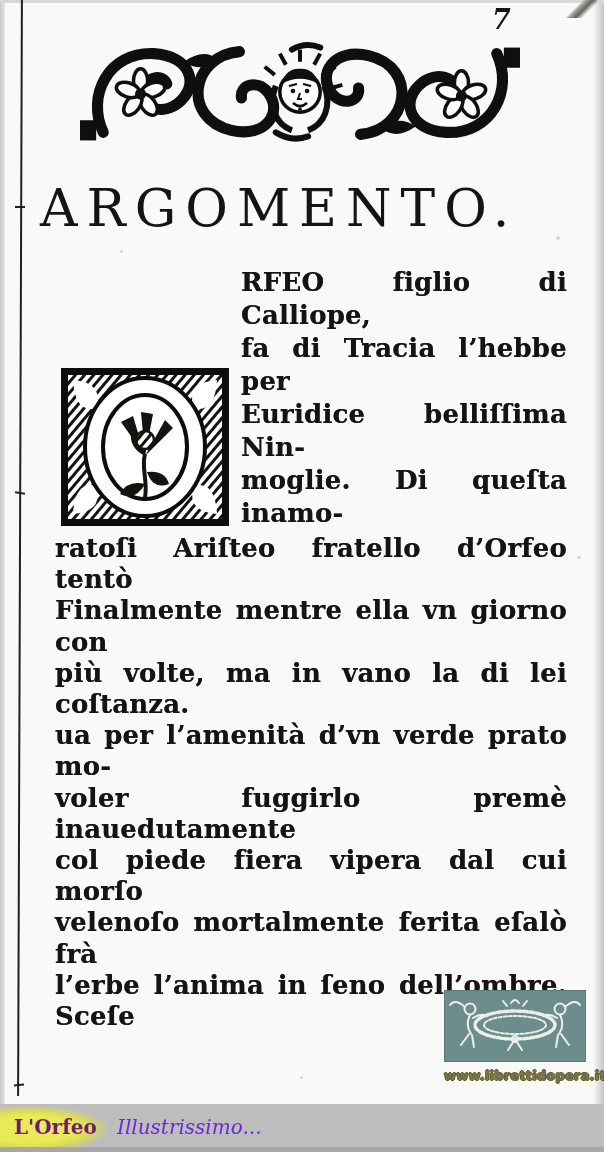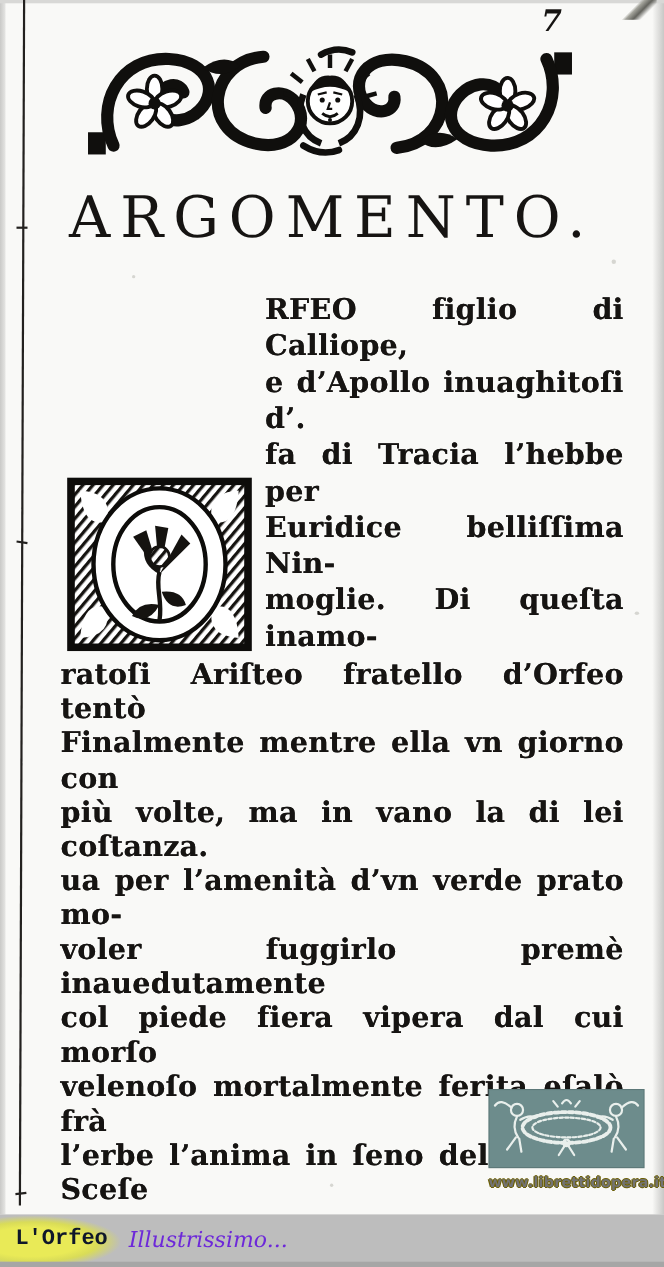--- a/index.html
+++ b/index.html
@@ -17,21 +17,21 @@
     background:linear-gradient(135deg,transparent 38%,#a3a39b 45%,#63635d 58%,transparent 72%);}
   
   .bind-line{position:absolute;left:19px;top:0;width:2px;height:1096px;background:#23211f;transform:rotate(.2deg);}
   .bind-tick{position:absolute;width:10px;height:2px;background:#23211f;}
   .t1{left:15px;top:206px;} .t2{left:15px;top:492px;transform:rotate(8deg);} .t3{left:14px;top:1084px;transform:rotate(-6deg);}
   
   .page-num{position:absolute;left:492px;top:4px;font-size:27px;font-weight:bold;font-style:italic;}
   
   .headpiece{position:absolute;left:78px;top:32px;width:444px;height:124px;}
   
-  .title{position:absolute;left:40px;top:168px;width:524px;text-align:center;
+  .title{position:absolute;left:40px;top:178px;width:524px;text-align:left;
     font-size:52px;letter-spacing:9px;font-weight:normal;}
   
   .text-col{position:absolute;left:35px;top:266px;width:532px;}
   .opening{display:flex;align-items:flex-end;}
   .dropcap-wrap{flex:0 0 168px;margin-left:26px;}
   .open-lines{flex:1;margin-left:12px;min-width:0;}
   .oline,.bline{font-size:26px;font-weight:bold;letter-spacing:.2px;
     text-align:justify;text-align-last:justify;white-space:normal;
     text-shadow:0 0 .5px rgba(20,18,16,.75);}
   .oline{line-height:33px;}
@@ -41,21 +41,21 @@
   .wm-box{position:absolute;left:445px;top:991px;width:140px;height:70px;background:#6d8c8c;
     box-shadow:0 0 0 1px #5c7878;}
   .wm-url{position:absolute;left:444px;top:1068px;width:150px;
     font-family:"DejaVu Sans","Liberation Sans",sans-serif;
     font-size:13px;font-weight:bold;letter-spacing:.2px;color:#737373;
     text-shadow:0 1px 0 #6b5f06,0 -1px 0 #6b5f06,1px 0 0 #6b5f06,-1px 0 0 #6b5f06;}
   
   .footer{position:absolute;left:0;top:1104px;width:604px;height:48px;background:#bdbdbd;}
   .footer-badge{position:absolute;left:-52px;top:1px;width:162px;height:48px;border-radius:50%;
     background:radial-gradient(closest-side,#e9ea57 55%,#d9dc58 75%,rgba(189,189,189,0) 100%);}
-  .footer-title{position:absolute;left:14px;top:11px;font-size:20px;font-weight:bold;color:#0f172a;font-family:Liberation Mono, monospace;}
+  .footer-title{position:absolute;left:14px;top:11px;font-size:20px;font-weight:bold;color:#701a75;}
   .footer-section{position:absolute;left:117px;top:11px;font-size:20px;font-style:italic;color:#6d28d9;}
   .footer-shade{position:absolute;left:0;bottom:0;width:604px;height:5px;background:#a6a6a6;}
   
   .speck{position:absolute;border-radius:50%;background:#b9b9b2;opacity:.55;}
   .s1{left:556px;top:236px;width:4px;height:4px;}
   .s2{left:120px;top:250px;width:3px;height:3px;}
   .s3{left:577px;top:556px;width:4px;height:3px;}
   .s4{left:300px;top:1076px;width:3px;height:3px;}
   .sr{position:absolute;width:1px;height:1px;overflow:hidden;clip:rect(0 0 0 0);}
 </style>
@@ -164,21 +164,20 @@
             <path d="M0,6 L-24,-28 L-12,-34 Z" fill="#151310"></path>
             <path d="M0,6 L-4,-38 L8,-36 Z" fill="#151310"></path>
             <path d="M0,6 L20,-30 L28,-22 Z" fill="#151310"></path>
             <path d="M0,6 q-16,-8 -14,-24 q16,2 14,24z" fill="#151310"></path>
             <circle cx="0" cy="-10" r="9" fill="url(#hx)" stroke="#151310" stroke-width="2.5"></circle>
           </g>
         </svg>
       </div>
       <div class="open-lines">
         <div class="oline">RFEO figlio di Calliope,</div>
-        <div class="oline">e d’Apollo inuaghitoſi d’.</div>
         <div class="oline">fa di Tracia l’hebbe per</div>
         <div class="oline">Euridice belliſſima Nin-</div>
         <div class="oline">moglie. Di queſta inamo-</div>
       </div>
     </div>
     <div class="body-lines">
       <div class="bline">ratoſi Ariſteo fratello d’Orfeo tentò</div>
       <div class="bline">Finalmente mentre ella vn giorno con</div>
       <div class="bline">più volte, ma in vano la di lei coſtanza.</div>
       <div class="bline">ua per l’amenità d’vn verde prato mo-</div>

